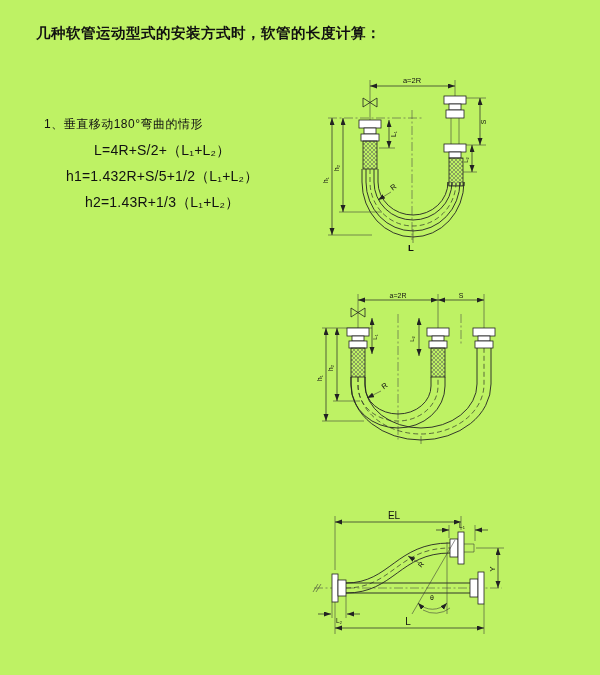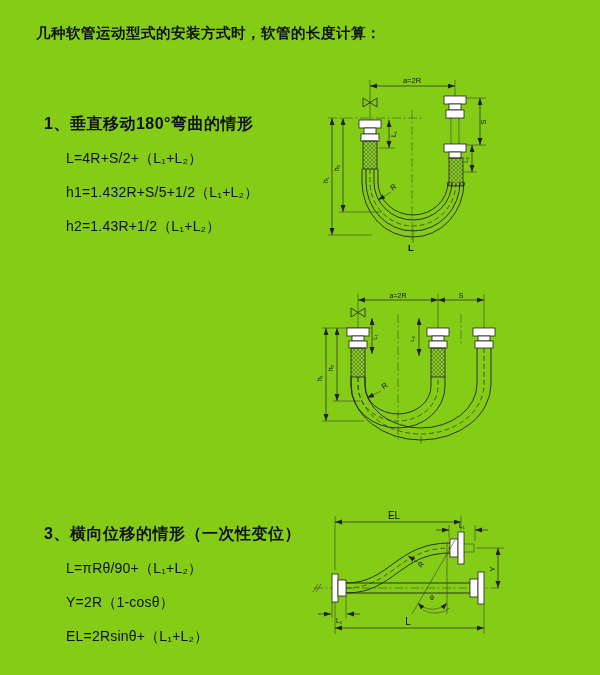--- a/index.html
+++ b/index.html
@@ -1,24 +1,24 @@
 <!DOCTYPE html>
 <html><head>
 <meta charset="utf-8">
 <style>
   html,body{margin:0;padding:0;}
   body{
     width:600px;height:675px;background:#ffffff;position:relative;overflow:hidden;
     font-family:"Liberation Sans","DejaVu Sans",sans-serif;color:#111;
   }
-  .page{position:absolute;inset:0;background:#84cc16;}
+  .page{position:absolute;inset:0;background:#bef264;}
   .title{position:absolute;left:36px;top:24px;font-size:14.5px;font-weight:bold;letter-spacing:.5px;white-space:nowrap;}
   .section{position:absolute;left:44px;white-space:nowrap;}
-  .sec-heading{font-size:16px;font-weight:bold;line-height:18px;margin:0 0 8px 0;letter-spacing:.5px;}
-  .formula{font-size:14px;line-height:18px;margin:16px 0 8px 0;padding-left:22px;letter-spacing:.2px;}
+  .sec-heading{font-size:12px;font-weight:normal;line-height:18px;margin:0 0 8px 0;letter-spacing:.5px;}
+  .formula{font-size:14px;line-height:18px;margin:8px 0 8px 0;padding-left:22px;letter-spacing:.2px;text-align:center;}
   svg{position:absolute;overflow:visible;}
   svg text{fill:#111;font-family:"Liberation Sans","DejaVu Sans",sans-serif;}
   .dim{stroke:#222;stroke-width:.7;fill:none;}
   .thin{stroke:#333;stroke-width:.55;fill:none;}
   .hose{stroke:#222;stroke-width:.9;fill:none;}
   .hosed{stroke:#222;stroke-width:.65;fill:none;stroke-dasharray:5 3;}
   .cl{stroke:#444;stroke-width:.55;fill:none;stroke-dasharray:9 2.5 2 2.5;}
   .fit{fill:#fff;stroke:#222;stroke-width:.8;}
   .braidr{stroke:#222;stroke-width:.8;}
   .vlv{fill:none;stroke:#222;stroke-width:.8;}
@@ -27,30 +27,24 @@
 <body>
 
 <div class="page">
 
   <div class="title">几种软管运动型式的安装方式时，软管的长度计算：</div>
 
   <div class="section" style="top:115px">
     <div class="sec-heading">1、垂直移动180°弯曲的情形</div>
     <div class="formula">L=4R+S/2+（L₁+L₂）</div>
     <div class="formula">h1=1.432R+S/5+1/2（L₁+L₂）</div>
-    <div class="formula">h2=1.43R+1/2（L₁+L₂）</div>
+    <div class="formula">h2=1.43R+1/3（L₁+L₂）</div>
   </div>
 
 
-  <div class="section" style="top:525px">
-    <div class="sec-heading">3、横向位移的情形（一次性变位）</div>
-    <div class="formula">L=πRθ/90+（L₁+L₂）</div>
-    <div class="formula">Y=2R（1-cosθ）</div>
-    <div class="formula">EL=2Rsinθ+（L₁+L₂）</div>
-  </div>
 
   <svg style="left:312px;top:72px" width="280" height="185" viewBox="0 0 280 185">
     <defs>
       <marker id="m1" markerUnits="userSpaceOnUse" markerWidth="8" markerHeight="6" refX="7" refY="2.5" orient="auto-start-reverse">
         <path d="M0,0 L7,2.5 L0,5 Z" fill="#222"></path>
       </marker>
       <pattern id="b1" width="4" height="4" patternUnits="userSpaceOnUse">
         <path d="M0,0 L4,4 M4,0 L0,4" stroke="#555" stroke-width="0.5"></path>
       </pattern>
     </defs>

